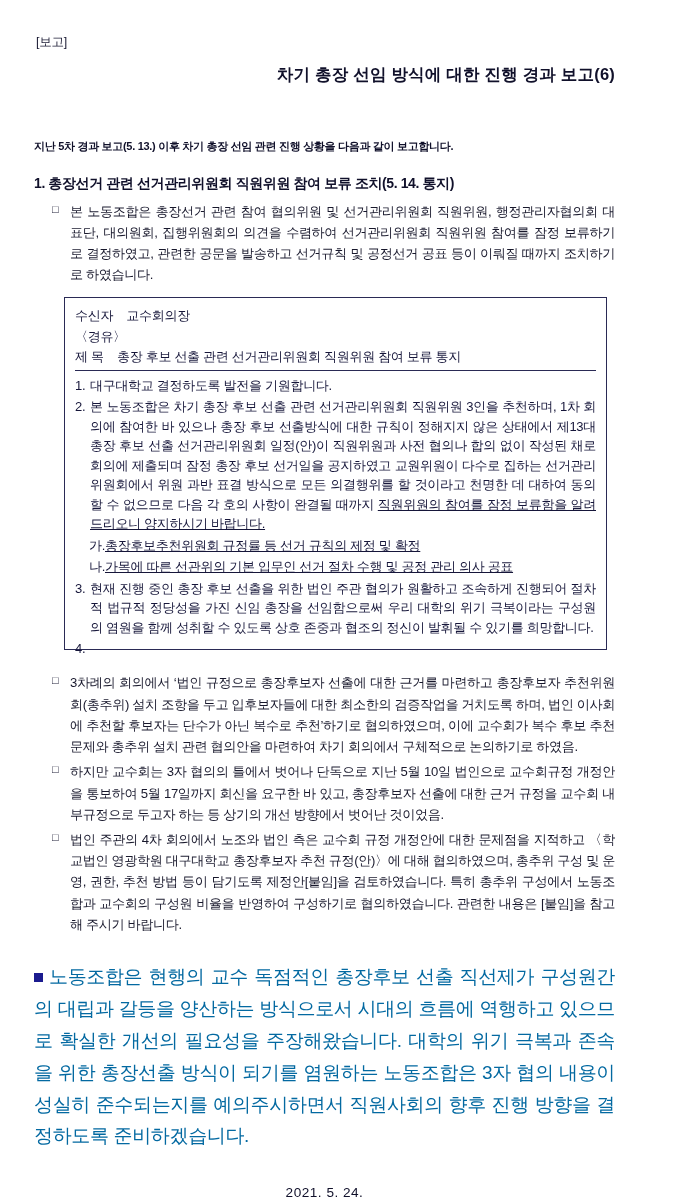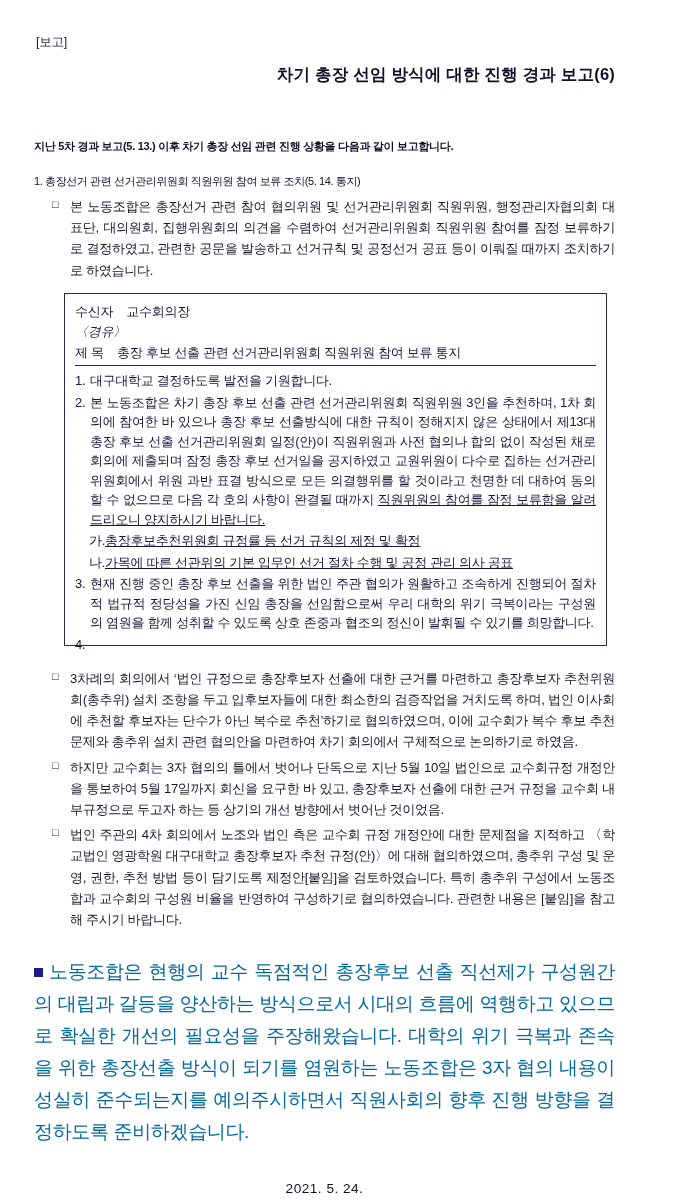--- a/index.html
+++ b/index.html
@@ -41,22 +41,22 @@
     margin-top: 46px;
     font-weight: bold;
     font-size: 11px;
     letter-spacing: -0.3px;
     color: #10102a;
   }
   .section {
     margin-top: 18px;
   }
   .section-head {
-    font-weight: normal;
-    font-size: 11px;
+    font-weight: bold;
+    font-size: 14px;
     letter-spacing: -0.4px;
     color: #10102a;
   }
   .bullets {
     margin: 6px 0 0 0;
     padding: 0;
     list-style: none;
   }
   .bullet {
     position: relative;
@@ -81,21 +81,20 @@
     font-size: 13px;
     line-height: 1.5;
     color: #16163a;
     letter-spacing: -0.3px;
   }
   .box-to {
     margin: 0 0 1px 0;
   }
   .box-via {
     margin: 0 0 1px 0;
-    font-style: italic;
   }
   .box-subject {
     margin: 0;
     padding-bottom: 3px;
     border-bottom: 1px solid #2a2a55;
   }
   .box-list {
     margin: 5px 0 0 0;
     padding: 0;
     list-style: none;

